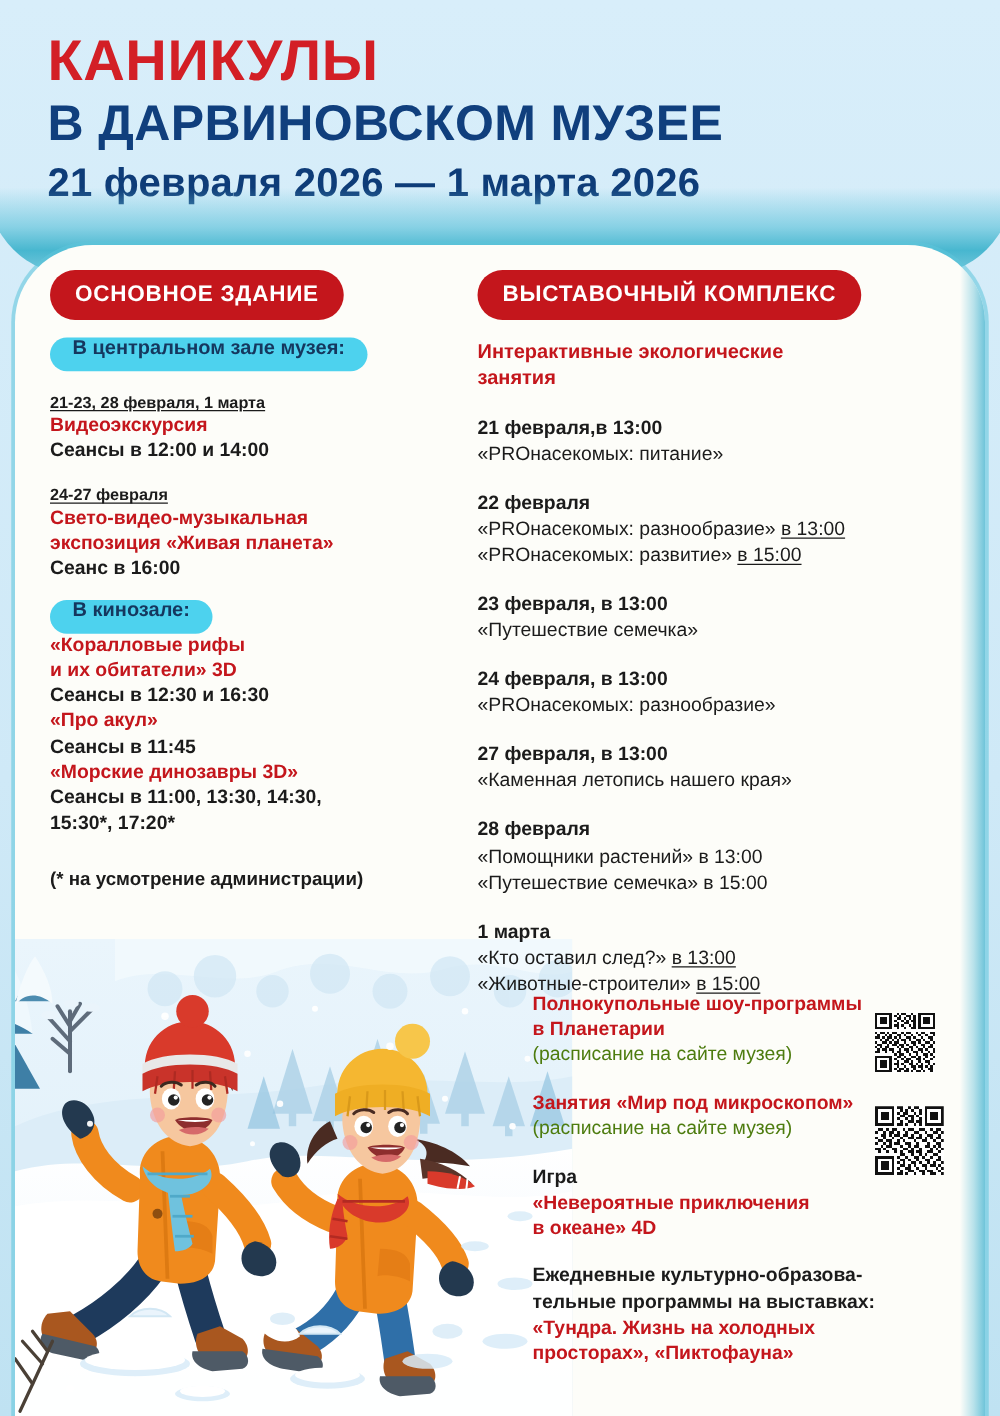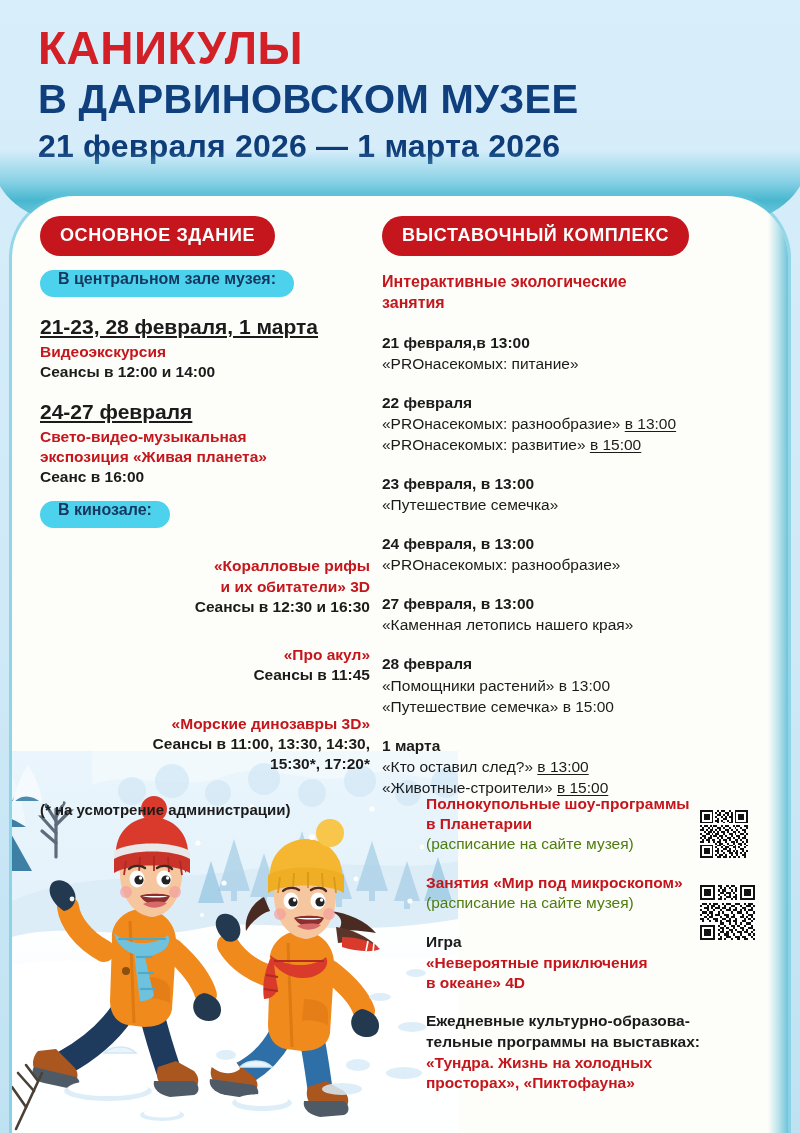--- a/index.html
+++ b/index.html
@@ -119,25 +119,25 @@
     color: #15375e;
     font-size: 16px;
     font-weight: 800;
     padding: 0 18px 9px 18px;
     border-radius: 20px;
     margin-top: 14px;
     white-space: nowrap;
   }
 
   .block { margin-top: 16px; }
-  .block-tight { margin-top: 28px; text-align: right; }
+  .block-tight { margin-top: 0; }
 
   .date-underline {
     color: #1b1b1b;
-    font-size: 21px;
+    font-size: 13px;
     font-weight: 800;
     text-decoration: underline;
     text-underline-offset: 2px;
     line-height: 1.36;
   }
 
   .ev-red {
     color: #c4161c;
     font-size: 15.5px;
     font-weight: 800;

